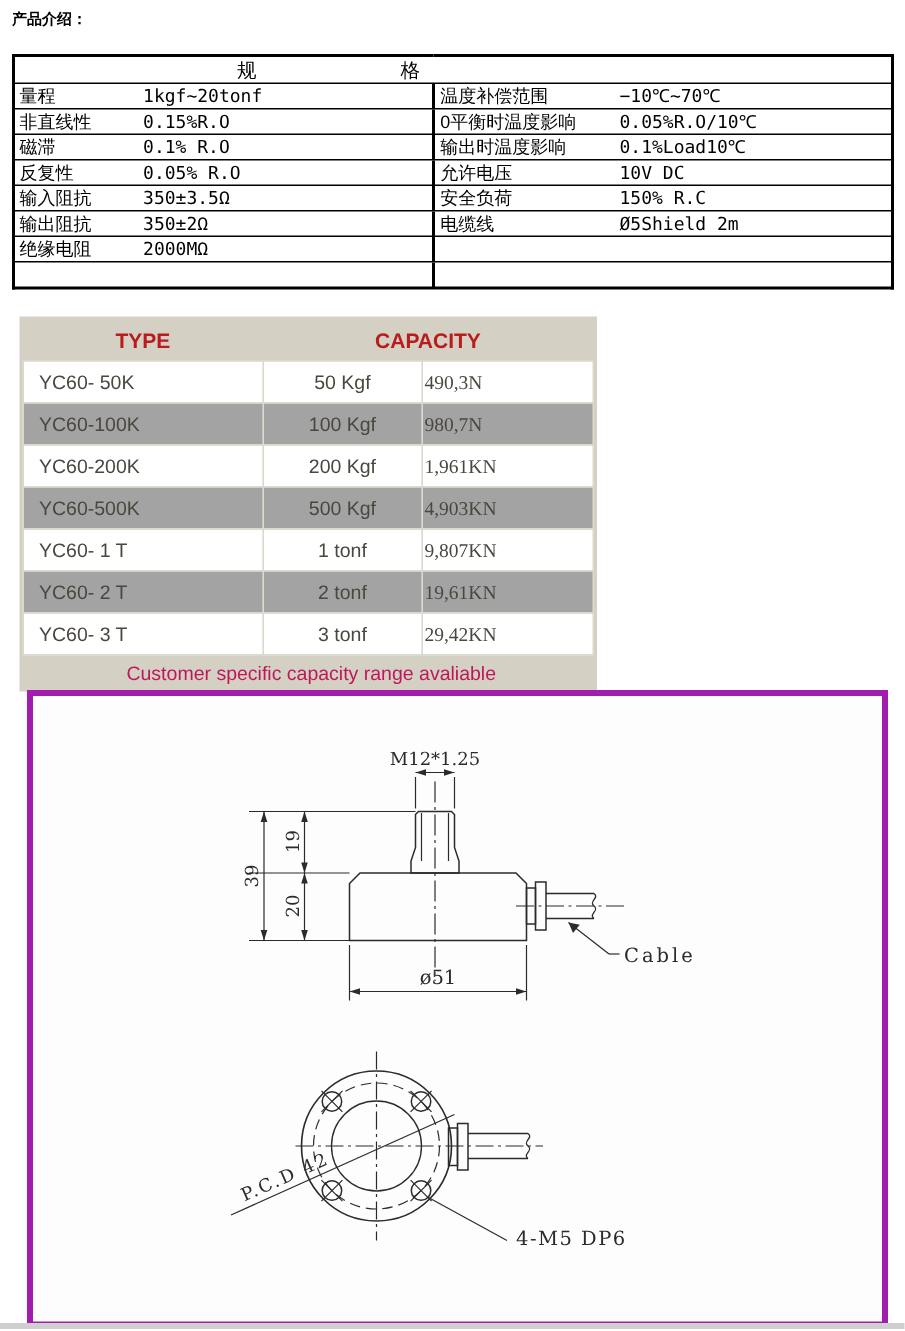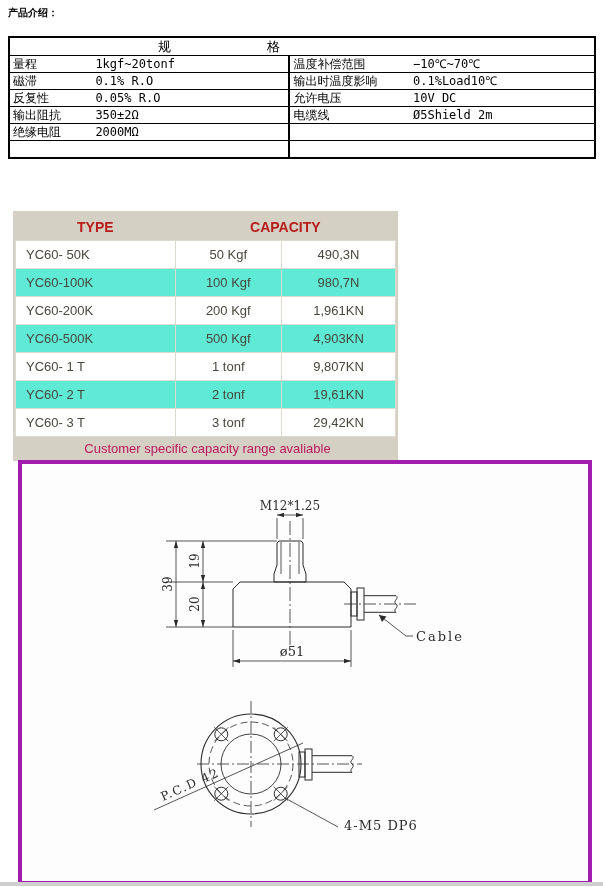--- a/index.html
+++ b/index.html
@@ -15,24 +15,24 @@
   table.spec td.val{font-family:"DejaVu Sans Mono",monospace;padding-left:9px;}
   table.spec td.rlabel{border-left:2px solid #000;}
   table.spec td.spec-head{height:17px;border-top:none;}
   .spec-head span{display:inline-block;padding-left:145px;letter-spacing:96px;font-size:13px;white-space:nowrap;}
 
   
   .cap-wrap{position:absolute;left:13px;top:211px;width:385px;background:#d4d0c3;padding:2px;box-sizing:border-box;}
   table.cap{border-collapse:collapse;width:100%;font-family:"Liberation Sans",sans-serif;font-size:13px;color:#4a473f;}
   table.cap th{height:25px;font-size:14px;font-weight:bold;background:#d4d0c3;color:#b91c1c;border:none;}
   table.cap td{border:1px solid #dcd9cf;height:25px;background:#fff;}
-  table.cap tr.alt td{background:#5eead4;margin-left:32px;}
+  table.cap tr.alt td{background:#a3a3a3;margin-left:32px;}
   table.cap td.type{text-align:left;padding-left:10px;width:42%;}
   table.cap td.c2{text-align:center;width:28%;}
-  table.cap td.c3{text-align:center;}
+  table.cap td.c3{text-align:left;font-family:Liberation Serif, serif;}
   table.cap td.cap-footer{background:#d4d0c3;border:none;height:20px;text-align:center;padding-left:5px;
                           font-size:13px;color:#be185d;}
 
   
   .draw-box{position:absolute;left:18px;top:460px;width:566px;height:417px;border:4px solid #a21caf;background:#fdfdfd;}
   .draw-box svg{display:block;}
   svg text{font-family:"DejaVu Serif",serif;fill:#2b2b2b;}
   .bottom-strip{position:absolute;left:0;top:882px;width:603px;height:4px;background:#cfcfcf;}
 </style>
 </head>
@@ -51,30 +51,42 @@
       <tr>
     <td colspan="4" class="spec-head"><span>规格</span></td>
   </tr>
   <tr>
     <td>量程</td>
     <td class="val">1kgf~20tonf</td>
     <td class="rlabel">温度补偿范围</td>
     <td class="val">−10℃~70℃</td>
   </tr>
   <tr>
+    <td>非直线性</td>
+    <td class="val">0.15%R.O</td>
+    <td class="rlabel">0平衡时温度影响</td>
+    <td class="val">0.05%R.O/10℃</td>
+  </tr>
+  <tr>
     <td>磁滞</td>
     <td class="val">0.1% R.O</td>
     <td class="rlabel">输出时温度影响</td>
     <td class="val">0.1%Load10℃</td>
   </tr>
   <tr>
     <td>反复性</td>
     <td class="val">0.05% R.O</td>
     <td class="rlabel">允许电压</td>
     <td class="val">10V DC</td>
+  </tr>
+  <tr>
+    <td>输入阻抗</td>
+    <td class="val">350±3.5Ω</td>
+    <td class="rlabel">安全负荷</td>
+    <td class="val">150% R.C</td>
   </tr>
   <tr>
     <td>输出阻抗</td>
     <td class="val">350±2Ω</td>
     <td class="rlabel">电缆线</td>
     <td class="val">Ø5Shield 2m</td>
   </tr>
   <tr>
     <td>绝缘电阻</td>
     <td class="val">2000MΩ</td>

